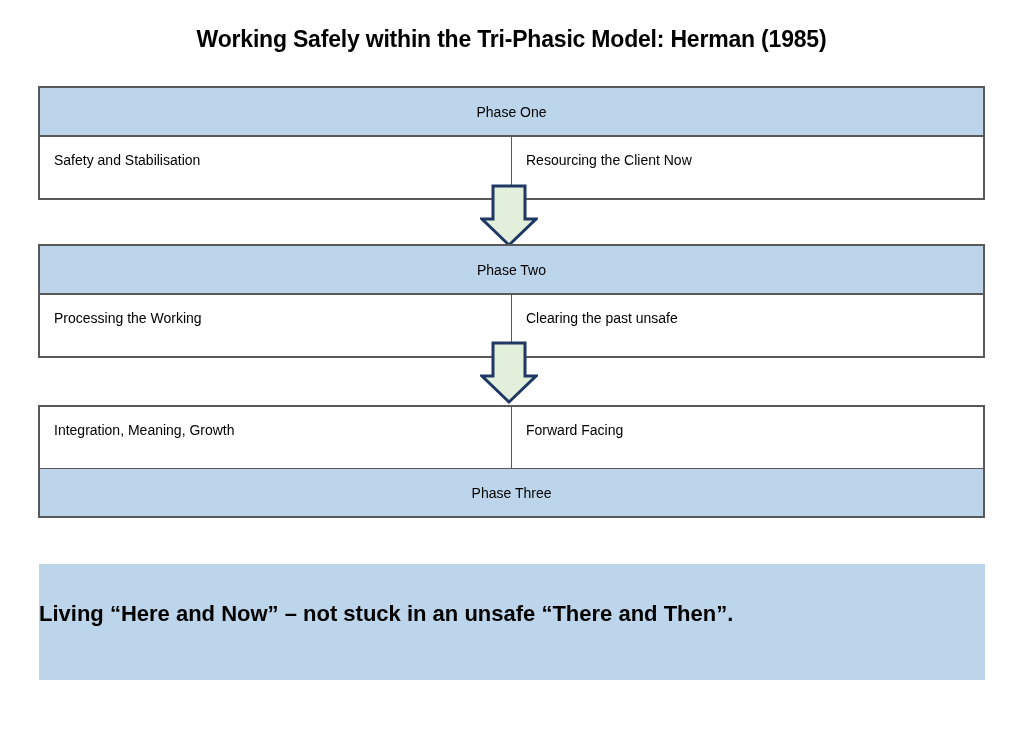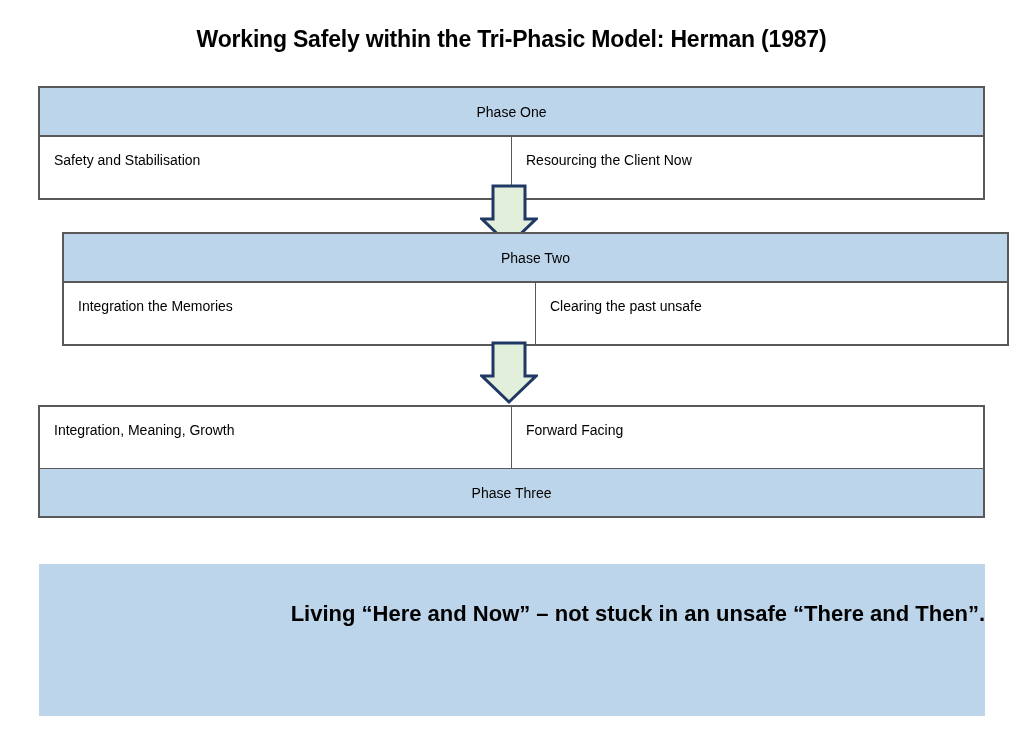--- a/index.html
+++ b/index.html
@@ -47,54 +47,54 @@
     border-bottom: 2px solid #595959;
   }
   table.phase-table td {
     height: 46px;
     text-align: left;
     padding: 0 0 15px 14px;
     background: #FFFFFF;
     vertical-align: middle;
   }
   .t1 { top: 86px; }
-  .t2 { top: 232px; margin-left: 24px; }
+  .t2 { top: 244px; }
   .t3 { top: 405px; }
   .arrow {
     position: absolute;
     left: 480px;
     width: 58px;
     height: 64px;
   }
   .a1 { top: 184px; }
   .a2 { top: 341px; }
   .arrow path {
     fill: #E2EFDA;
     stroke: #1F3864;
     stroke-width: 3;
     stroke-linejoin: miter;
   }
   .banner {
     position: absolute;
     left: 39px;
     top: 564px;
     width: 946px;
-    height: 152px;
+    height: 116px;
     background: #BDD5EB;
     box-sizing: border-box;
     padding-top: 37px;
-    text-align: right;
+    text-align: left;
     font-size: 22px;
     font-weight: bold;
   }
 </style>
 </head>
 <body>
 
-<div class="title">Working Safely within the Tri-Phasic Model: Herman (1987)</div>
+<div class="title">Working Safely within the Tri-Phasic Model: Herman (1985)</div>
 
 <table class="phase-table t1">
   <tbody>
     <tr>
       <th colspan="2">Phase One</th>
     </tr>
     <tr>
       <td>Safety and Stabilisation</td>
       <td>Resourcing the Client Now</td>
     </tr>
@@ -104,21 +104,21 @@
 <svg class="arrow a1" viewBox="0 0 58 64" aria-hidden="true">
   <path d="M13 2 H45 V35 H56 L29 61 L2 35 H13 Z"></path>
 </svg>
 
 <table class="phase-table t2">
   <tbody>
     <tr>
       <th colspan="2">Phase Two</th>
     </tr>
     <tr>
-      <td>Integration the Memories</td>
+      <td>Processing the Working</td>
       <td>Clearing the past unsafe</td>
     </tr>
   </tbody>
 </table>
 
 <svg class="arrow a2" viewBox="0 0 58 64" aria-hidden="true">
   <path d="M13 2 H45 V35 H56 L29 61 L2 35 H13 Z"></path>
 </svg>
 
 <table class="phase-table t3">

